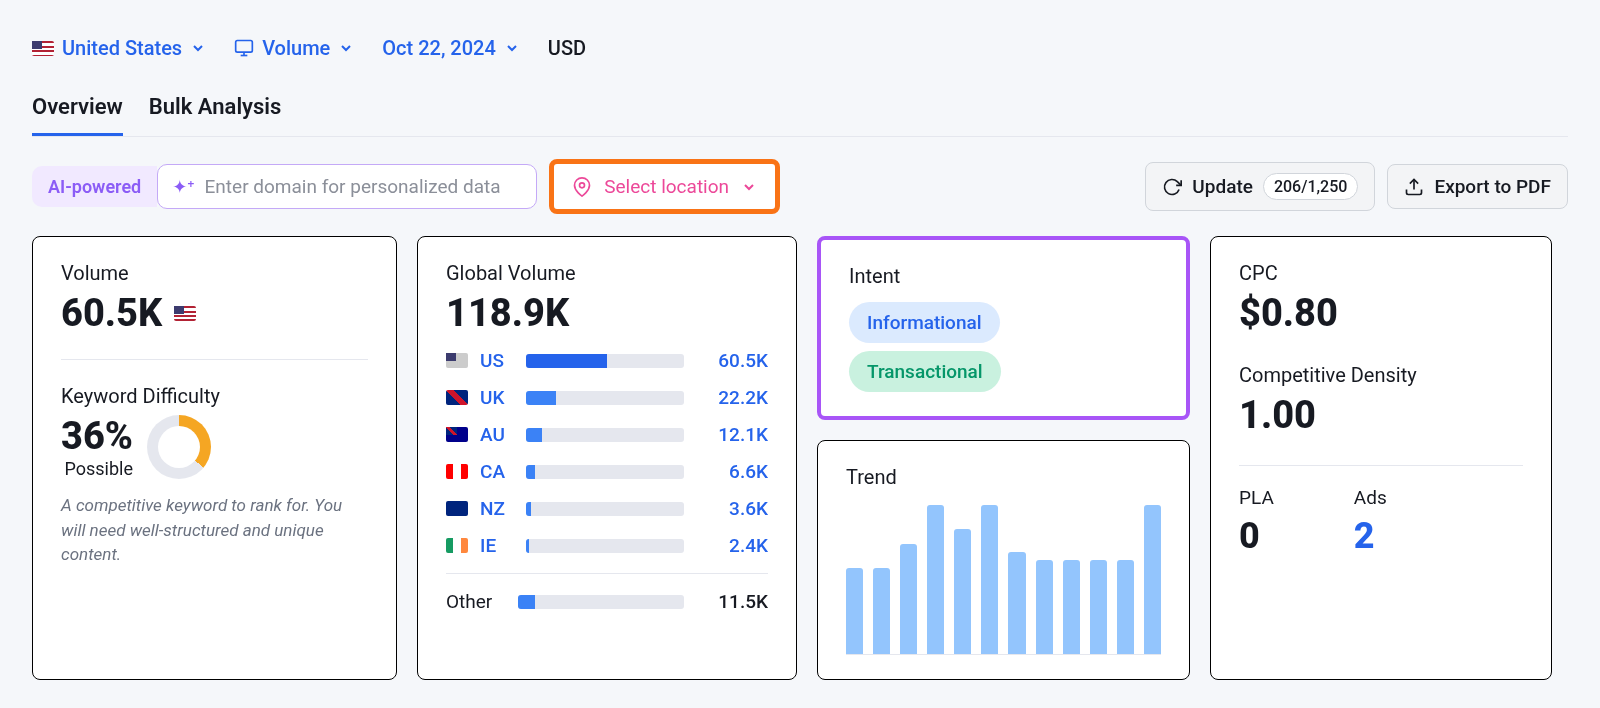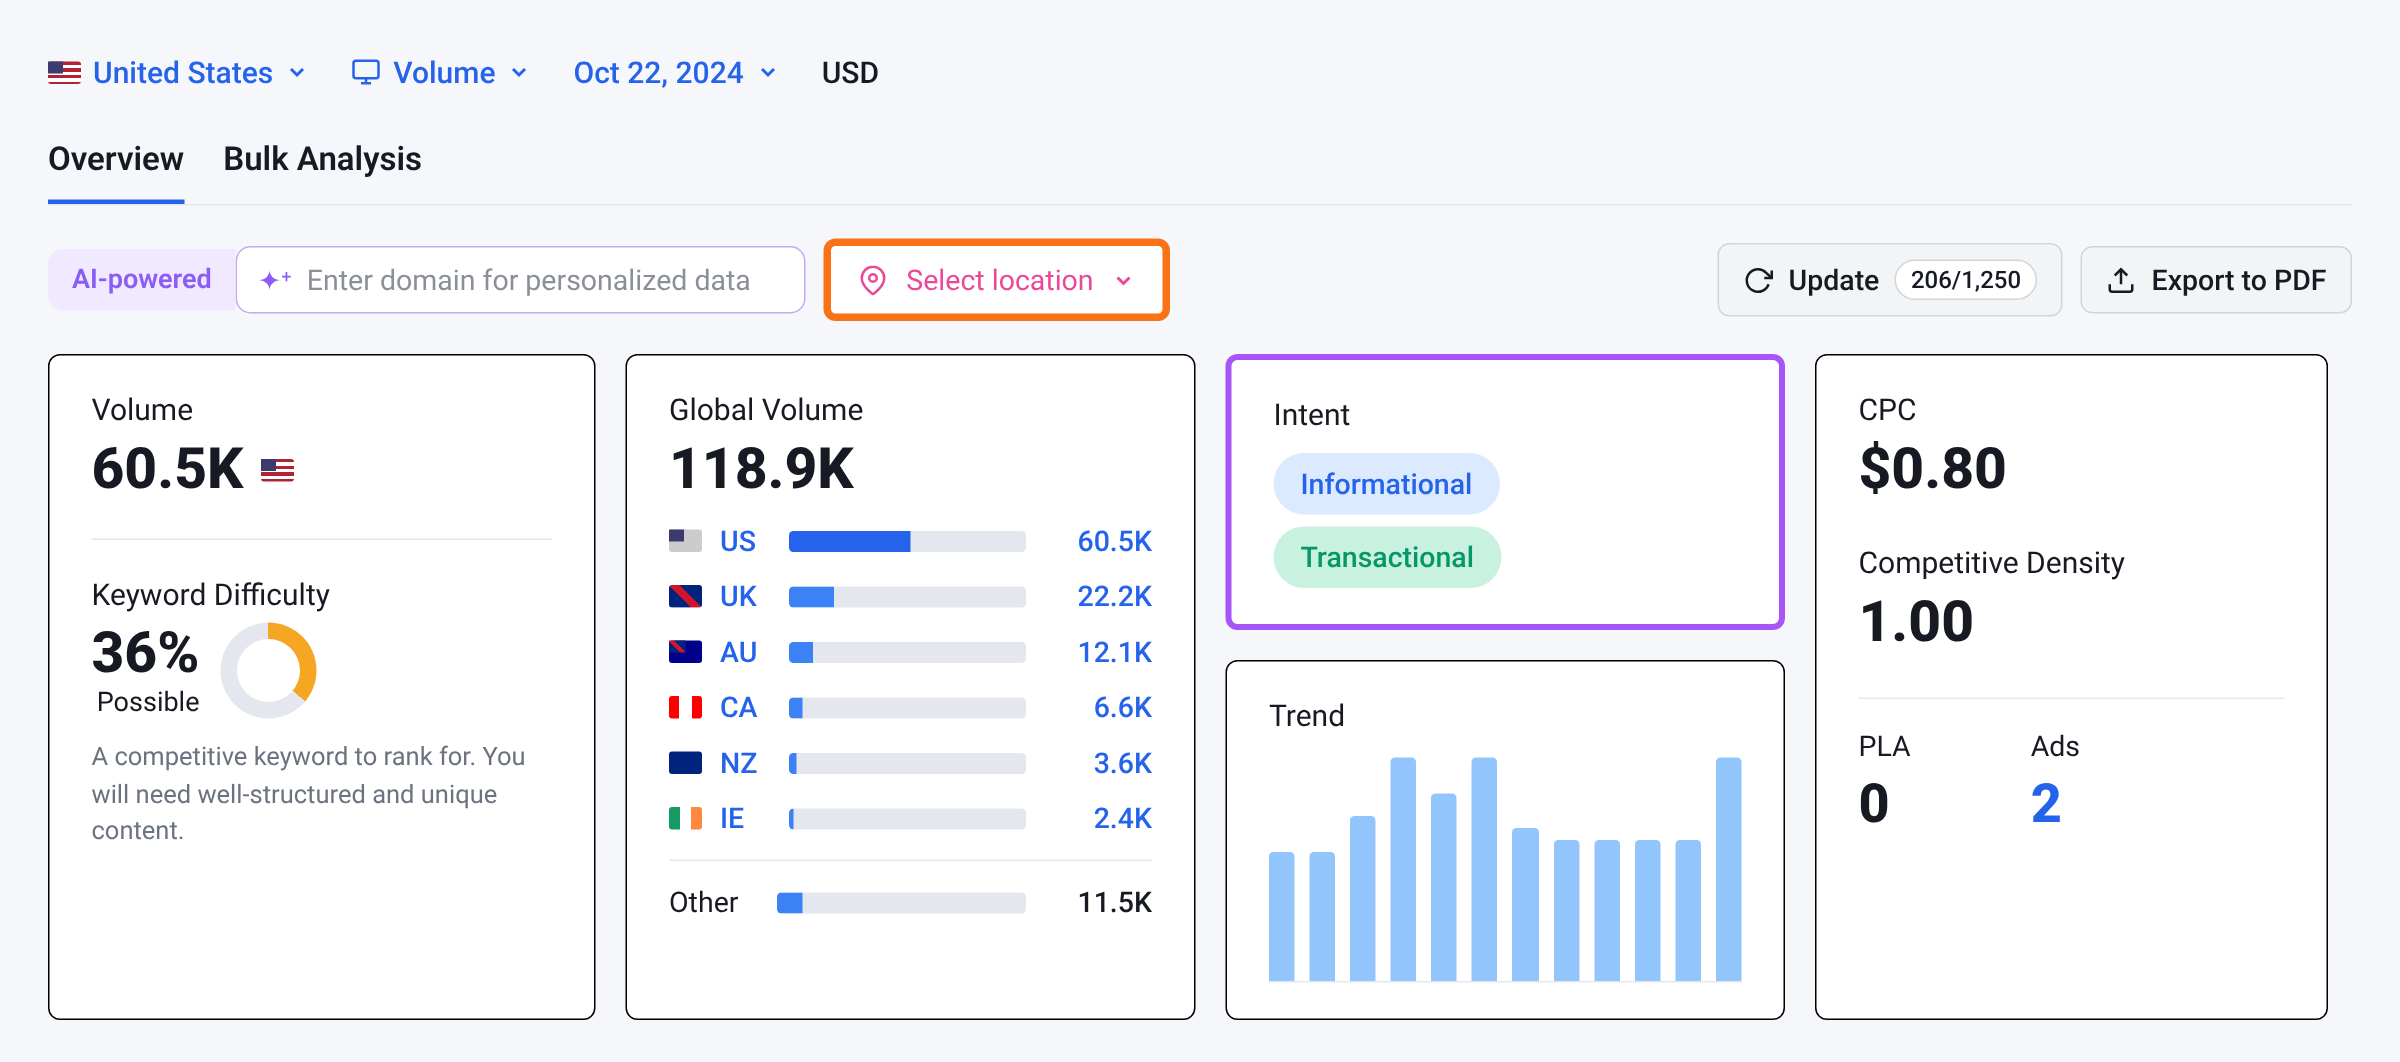--- a/index.html
+++ b/index.html
@@ -194,20 +194,21 @@
     position:absolute;
     inset: 11px;
     background:#fff;
     border-radius:50%;
   }
   .kd-desc {
     font-size: 17px;
     color: #6b7280;
     margin-top: 14px;
     line-height: 1.45;
+    font-style: italic;
   }
   .gv-row {
     display: flex;
     align-items: center;
     gap: 12px;
     margin: 14px 0;
     font-size: 19px;
   }
   .gv-cc { width: 34px; color: #2563eb; font-weight: 500; }
   .gv-bar-wrap {

